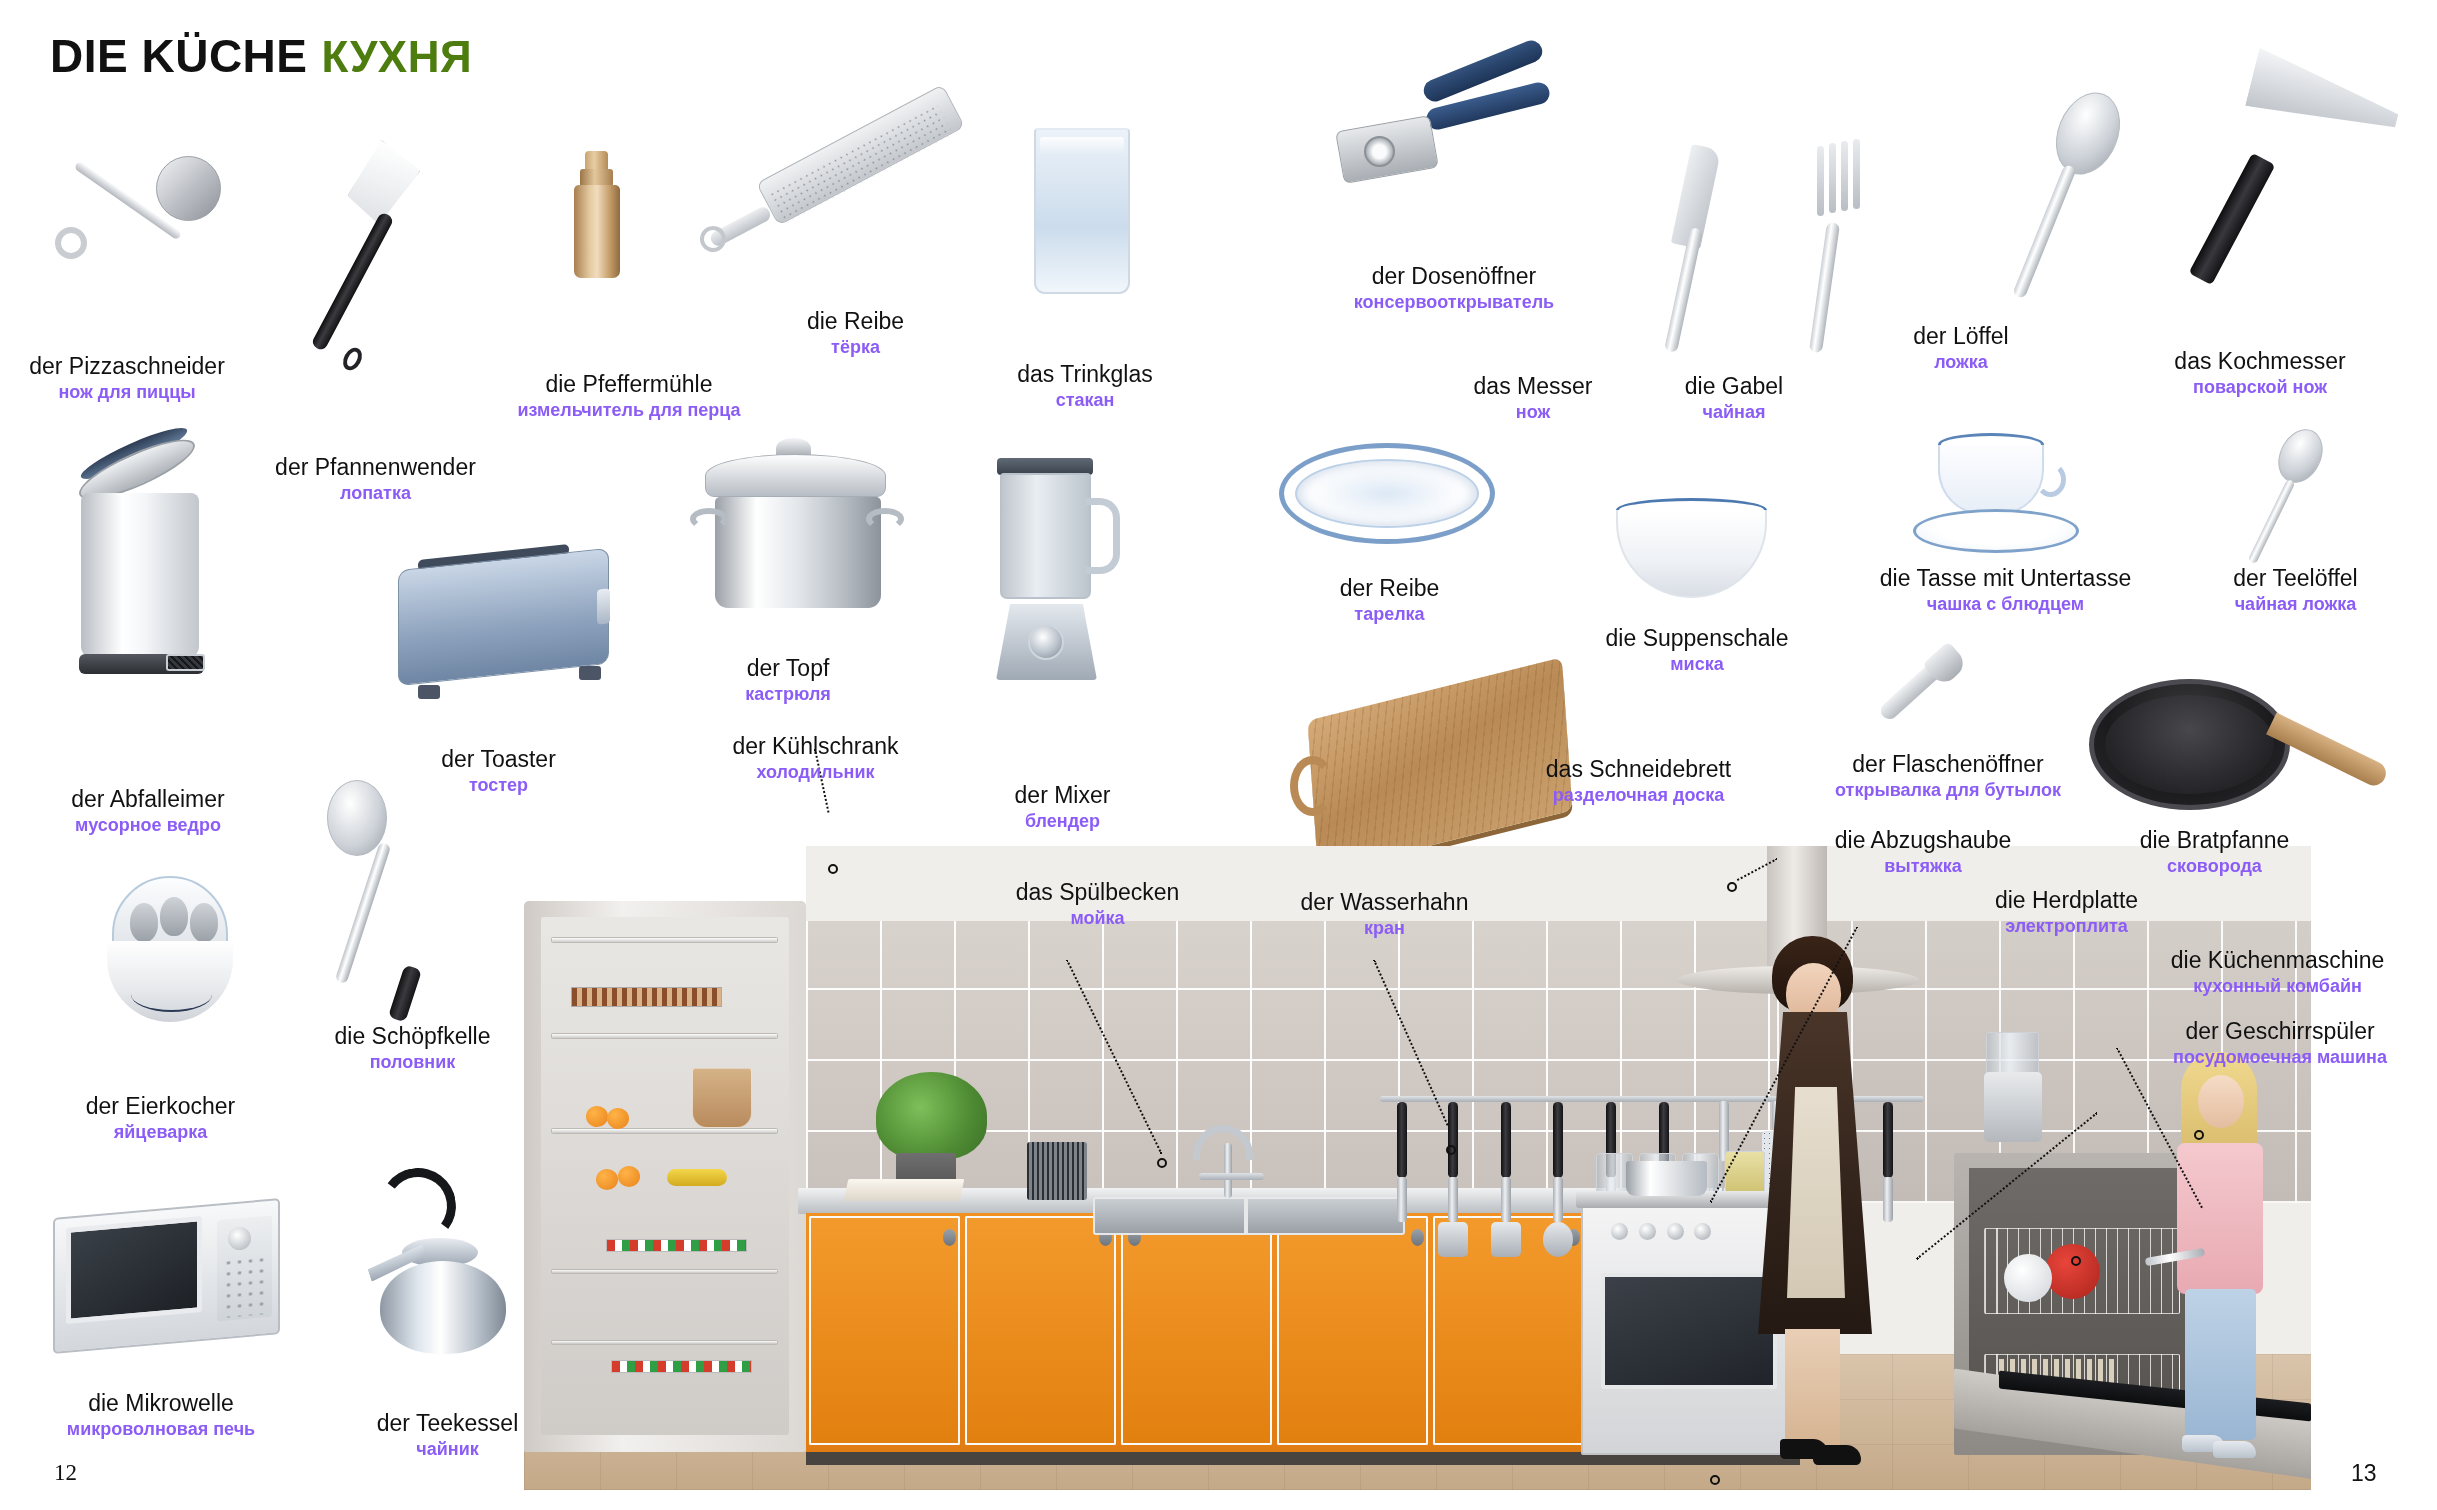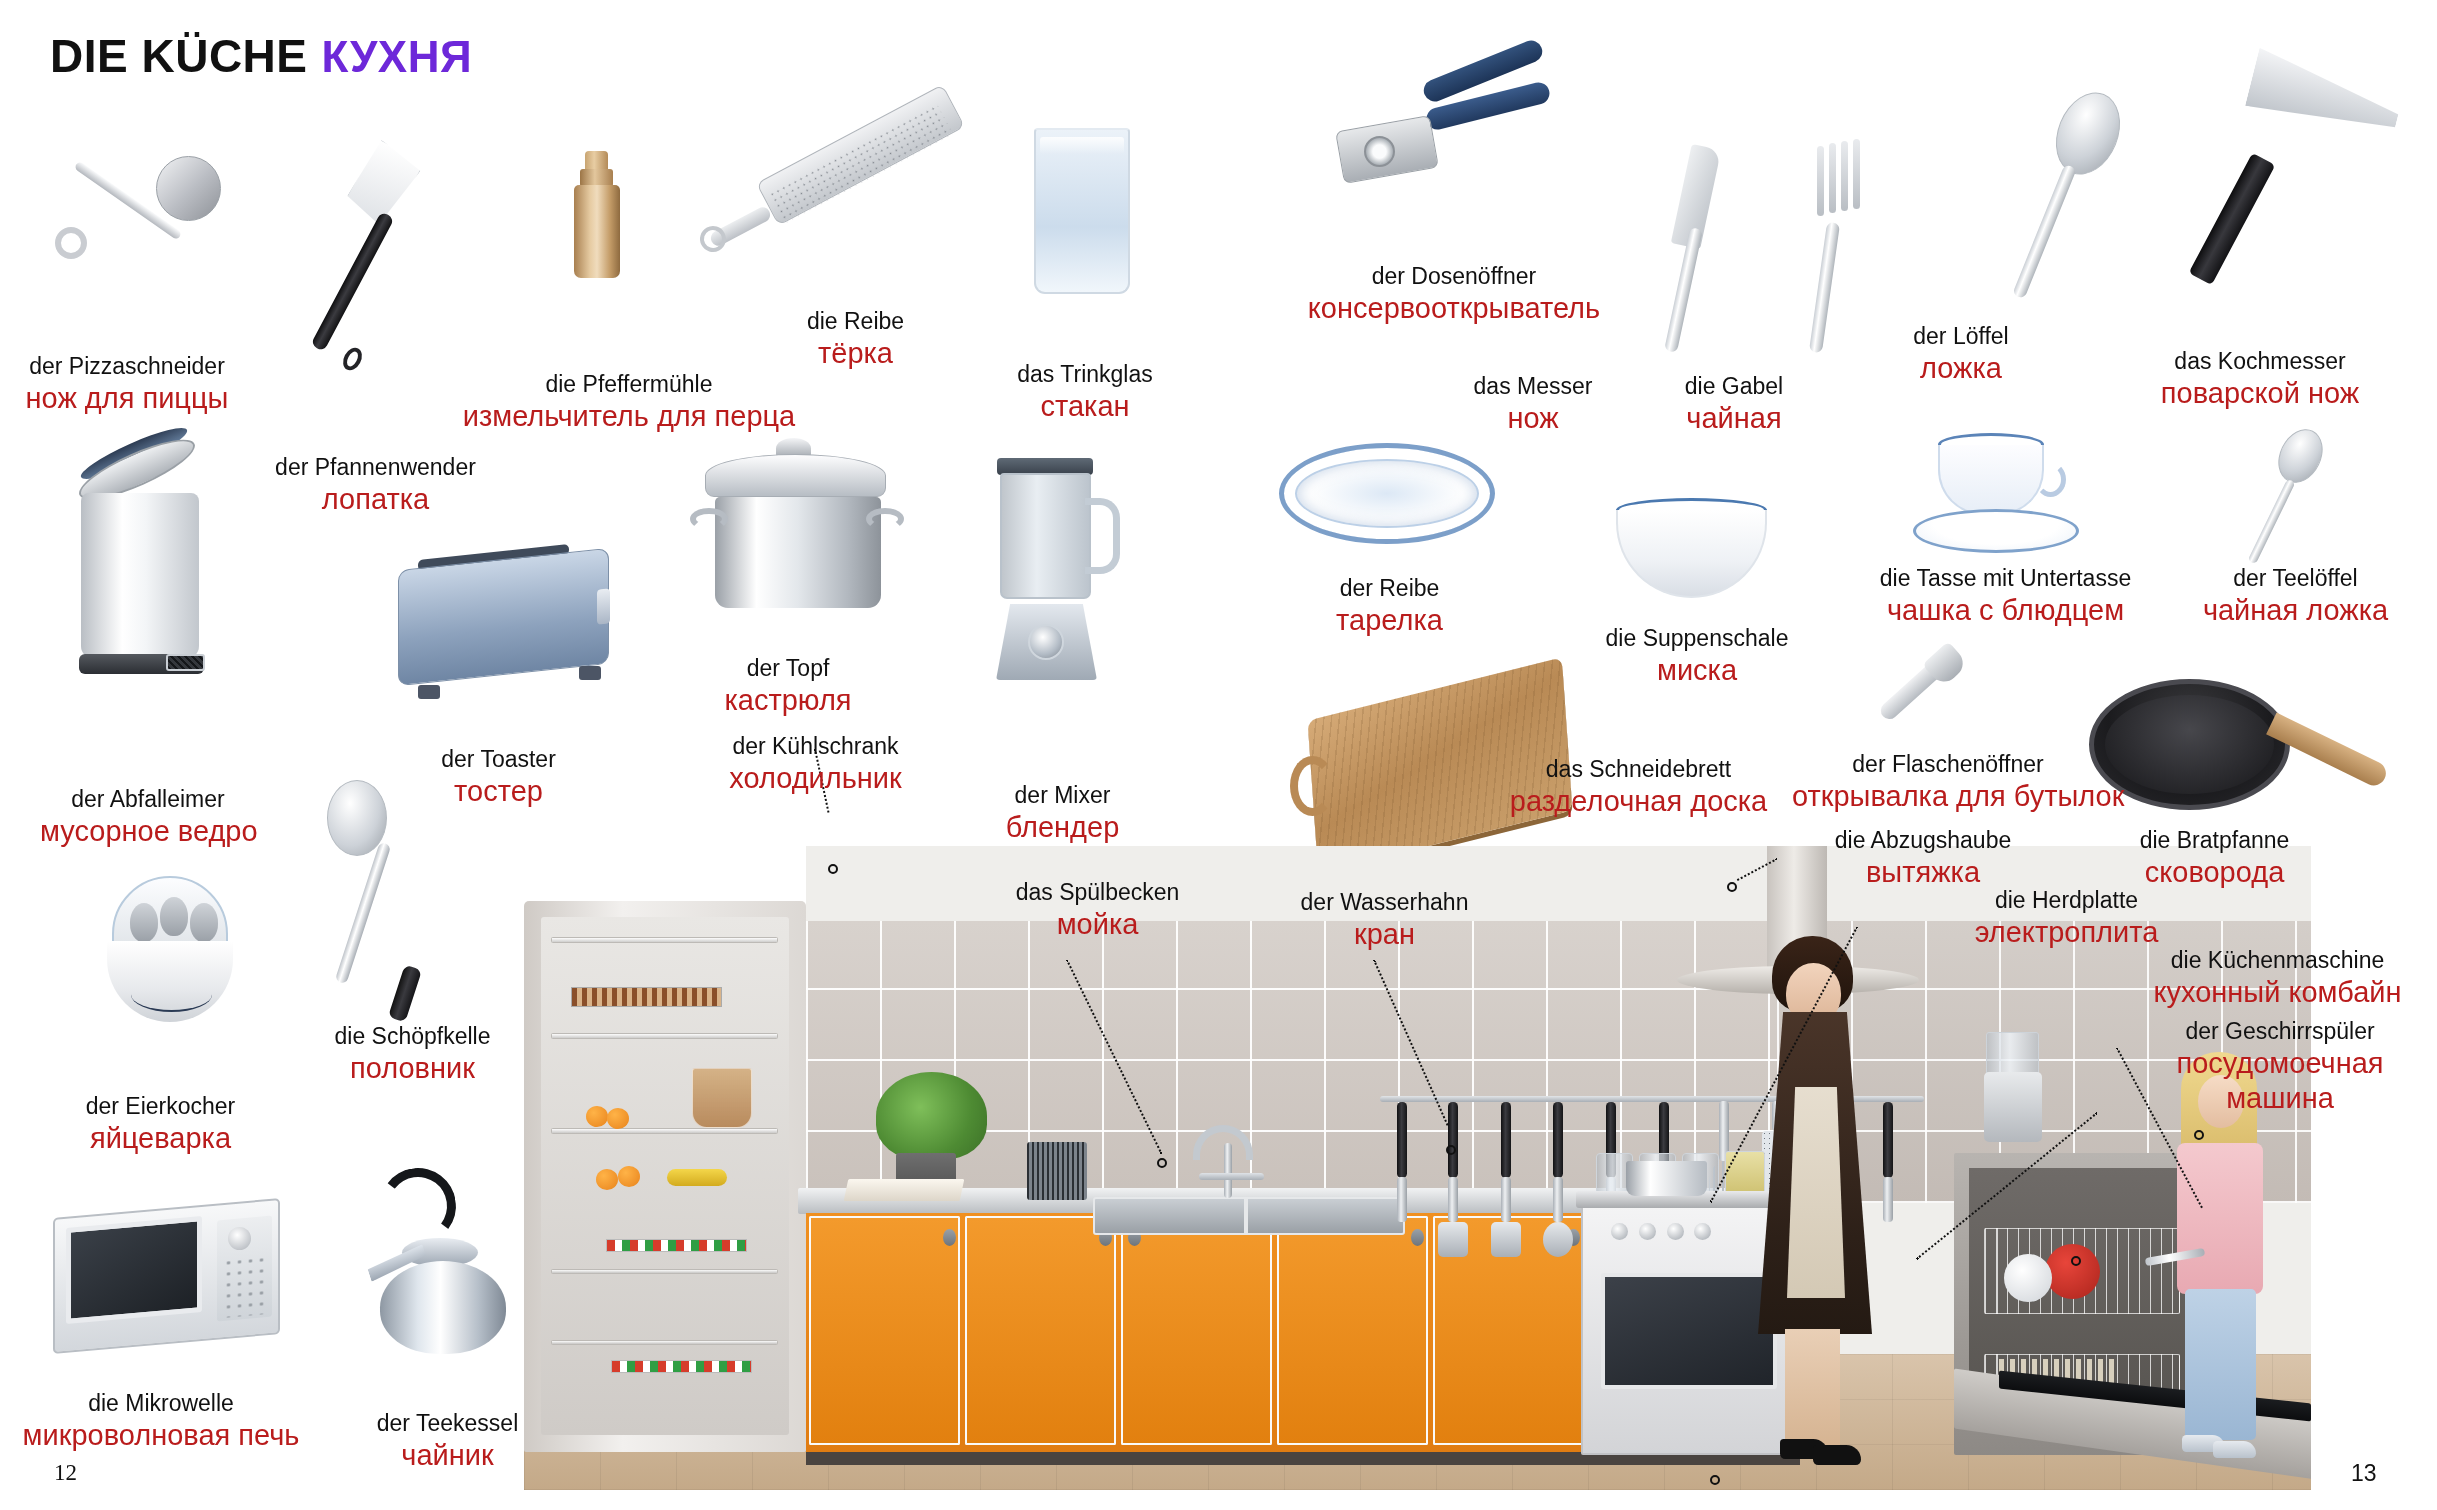--- a/index.html
+++ b/index.html
@@ -11,28 +11,28 @@
   }
   #page { position: relative; width: 2438px; height: 1510px; background:#fff; }
 
   
   .title { position: absolute; left: 50px; top: 29px; white-space: nowrap; }
   .title .de {
     font-size: 46px; font-weight: bold; color: #111; letter-spacing: 0.5px;
     font-stretch: condensed; display:inline-block;
   }
   .title .ru {
-    font-size: 44px; font-weight: 600; color: #6d28d9; letter-spacing: 0.5px;
+    font-size: 44px; font-weight: 600; color: #4d7c0f; letter-spacing: 0.5px;
     display:inline-block; margin-left: 14px;
   }
 
   
   .label { position: absolute; text-align: center; line-height: 1.24; white-space: nowrap; }
   .label .de { font-size: 23px; color: #111; font-weight: 400; display:block; }
-  .label .ru { font-size: 29px; color: #b91c1c; font-weight: 400; display:block; }
+  .label .ru { font-size: 18px; color: #8b5cf6; font-weight: 700; display:block; }
   .label.wrap { white-space: normal; }
 
   
   .pagenum { position: absolute; font-size: 23px; color: #111; }
 
   
   .leader { position: absolute; transform-origin: 0 50%; height: 0; border-top: 2.5px dotted #111; }
   .dot { position:absolute; width:10px; height:10px; border-radius:50%;
          border:2px solid #fff; background:transparent; }
   .dot.dark { border-color:#111; }

